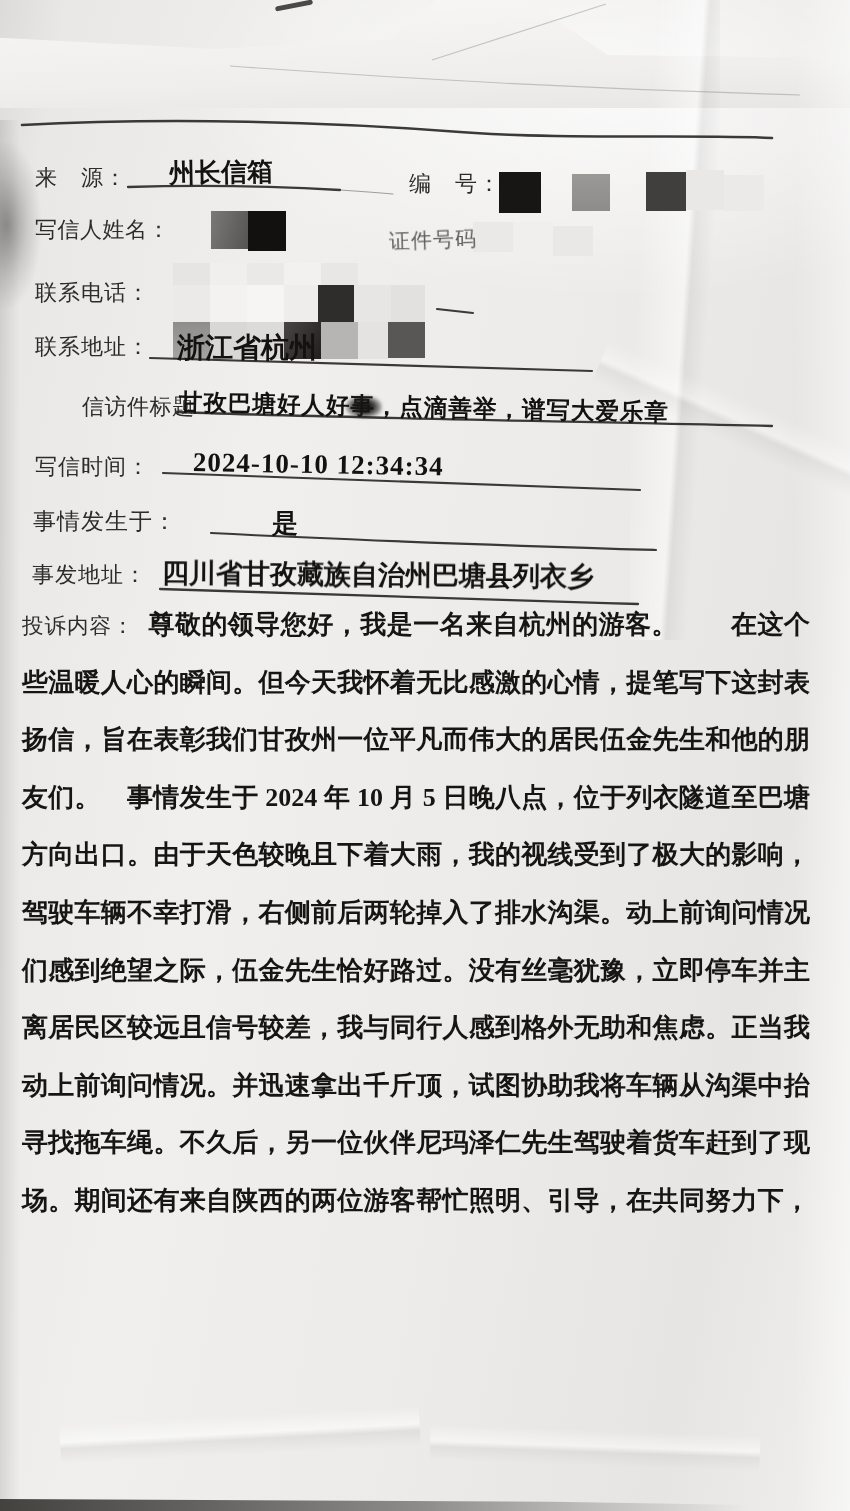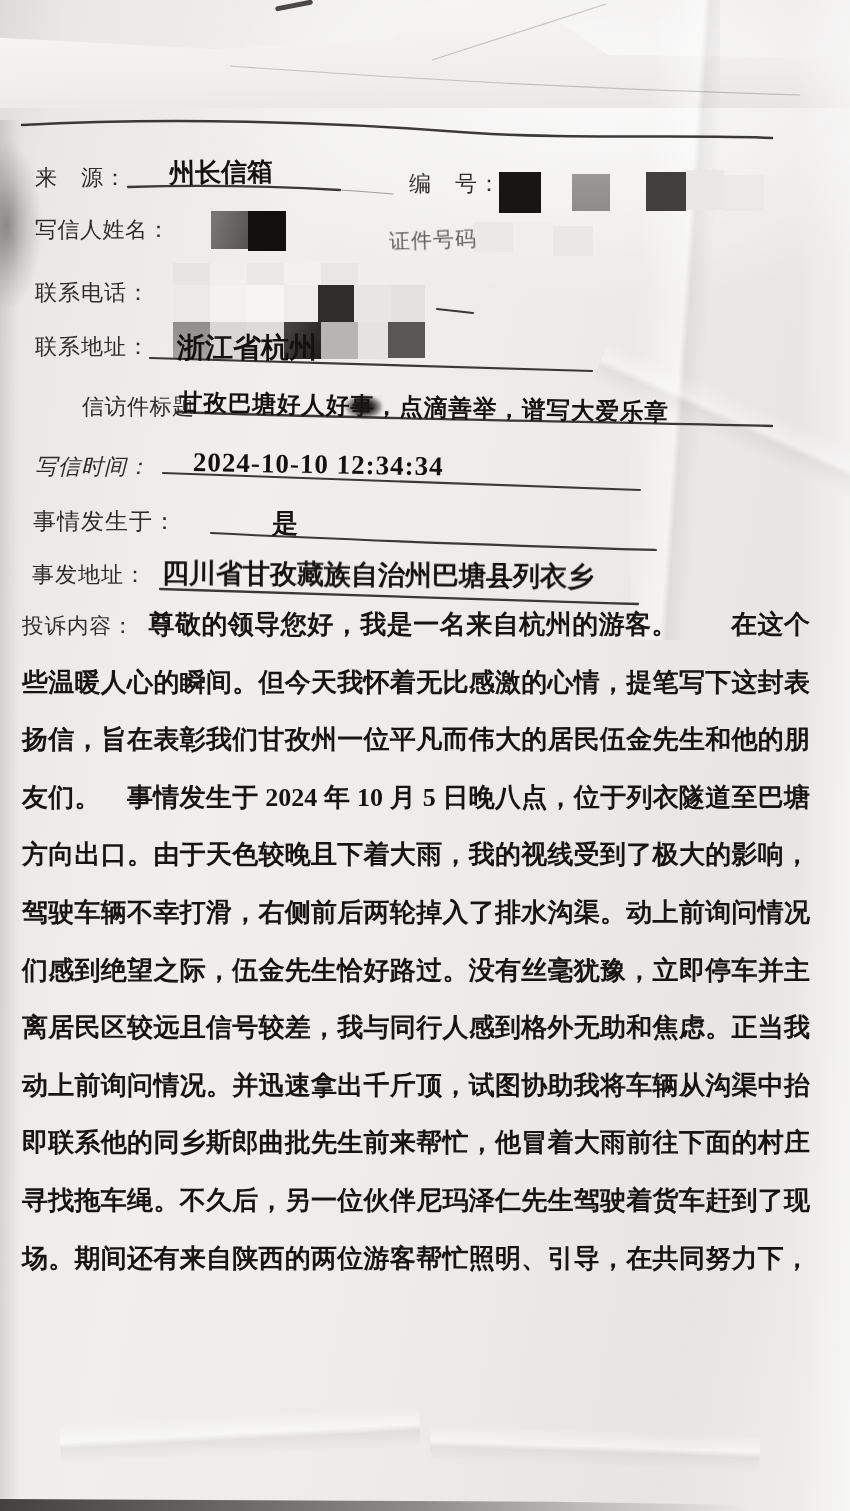--- a/index.html
+++ b/index.html
@@ -136,37 +136,36 @@
   <span class="lbl faded" style="left:389px;top:226px;font-size:21px;transform:rotate(-2deg);">证件号码</span>
 
   <span class="lbl" style="left:35px;top:278px;">联系电话：</span>
 
   <span class="lbl" style="left:35px;top:332px;">联系地址：</span>
   <span class="val" style="left:177px;top:329px;font-size:28px;">浙江省杭州</span>
 
   <span class="lbl" style="left:35px;top:392px;letter-spacing:0.5px;margin-left:47px;">信访件标题：</span>
   <span class="val" style="left:179px;top:386px;font-size:23.5px;letter-spacing:1px;transform:rotate(1.2deg);transform-origin:left center;"><span>甘孜巴塘好人好</span><span class="smudge"><span>事</span><i></i></span><span>，点滴善举，谱写大爱乐章</span></span>
 
-  <span class="lbl" style="left:35px;top:452px;font-style:italic;">写信时间：</span>
+  <span class="lbl" style="left:35px;top:452px;">写信时间：</span>
   <span class="val" style="left:193px;top:447px;font-size:27px;letter-spacing:1px;transform:rotate(1deg);transform-origin:left center;">2024-10-10 12:34:34</span>
 
   <span class="lbl" style="left:33px;top:506px;font-size:23px;">事情发生于：</span>
   <span class="val" style="left:272px;top:506px;font-size:26px;">是</span>
 
   <span class="lbl" style="left:32px;top:560px;">事发地址：</span>
   <span class="val" style="left:162px;top:555px;font-size:27px;transform:rotate(0.5deg);transform-origin:left center;">四川省甘孜藏族自治州巴塘县列衣乡</span>
 
   <div class="body-block">
     <div class="bline"><span class="inlbl">投诉内容：</span><span>尊敬的领导您好，我是一名来自杭州的游客。　　在这个</span></div>
     <div class="bline">些温暖人心的瞬间。但今天我怀着无比感激的心情，提笔写下这封表</div>
     <div class="bline">扬信，旨在表彰我们甘孜州一位平凡而伟大的居民伍金先生和他的朋</div>
     <div class="bline">友们。　事情发生于 2024 年 10 月 5 日晚八点，位于列衣隧道至巴塘</div>
     <div class="bline">方向出口。由于天色较晚且下着大雨，我的视线受到了极大的影响，</div>
     <div class="bline">驾驶车辆不幸打滑，右侧前后两轮掉入了排水沟渠。动上前询问情况</div>
     <div class="bline">们感到绝望之际，伍金先生恰好路过。没有丝毫犹豫，立即停车并主</div>
     <div class="bline">离居民区较远且信号较差，我与同行人感到格外无助和焦虑。正当我</div>
     <div class="bline">动上前询问情况。并迅速拿出千斤顶，试图协助我将车辆从沟渠中抬</div>
-    <div class="bline">即联系他的同乡斯郎曲批先生前来帮忙，他冒着大雨前往下面的村庄</div>
     <div class="bline">寻找拖车绳。不久后，另一位伙伴尼玛泽仁先生驾驶着货车赶到了现</div>
     <div class="bline">场。期间还有来自陕西的两位游客帮忙照明、引导，在共同努力下，</div>
   </div>
 
 </div>
 
 </body></html>

